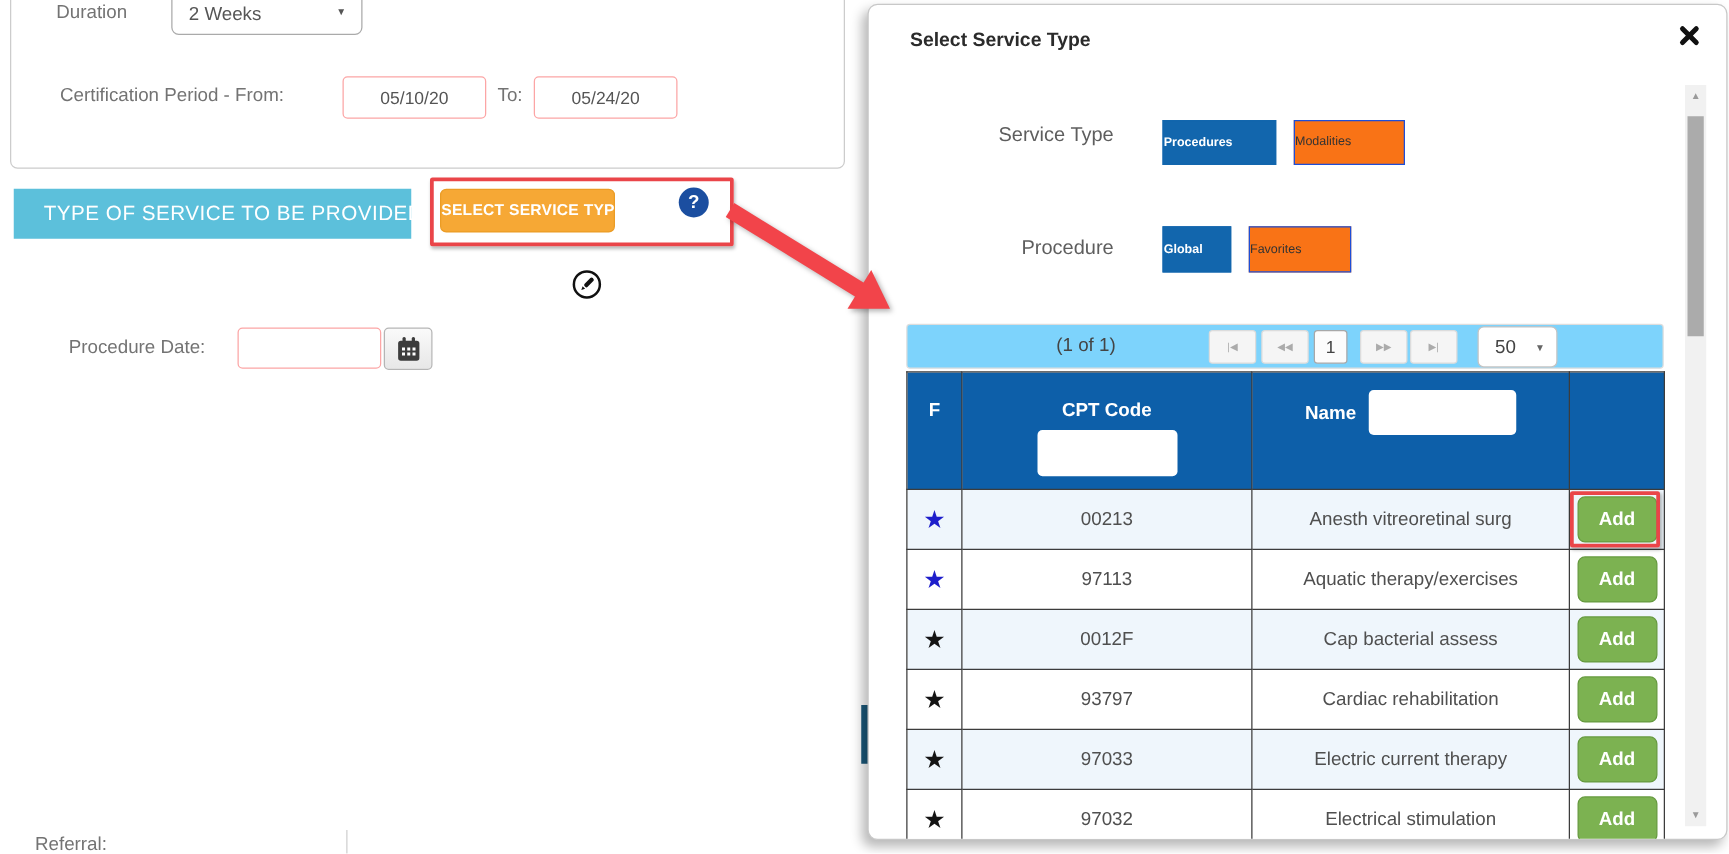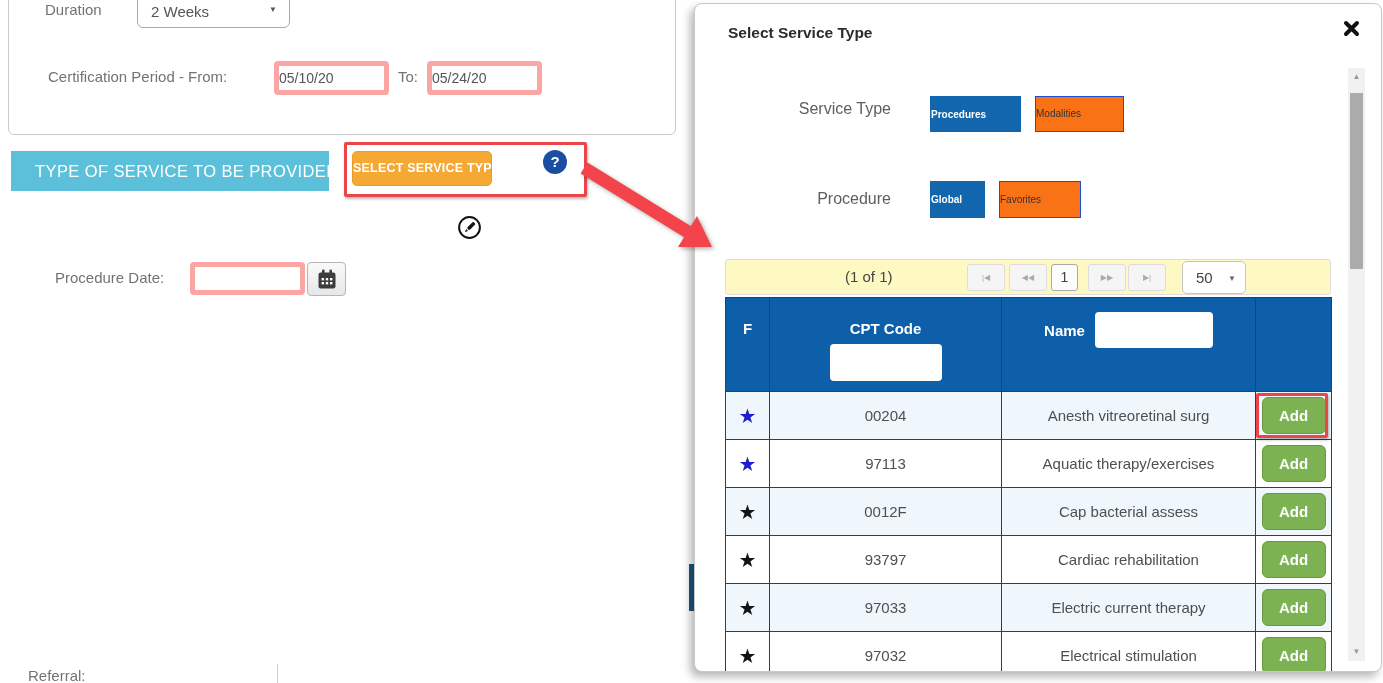--- a/index.html
+++ b/index.html
@@ -4,22 +4,22 @@
 <style>
   * { margin:0; padding:0; box-sizing:border-box; }
   html,body { width:1383px; height:683px; overflow:hidden; background:#fff;
               font-family:"Liberation Sans", sans-serif; }
   #stage { position:relative; width:1383px; height:683px; background:#fff; overflow:hidden; }
 
   
   .card { position:absolute; left:8px; top:-46px; width:668px; height:181px;
           border:1px solid #ccc; border-radius:6px; background:#fff; }
   .lbl { position:absolute; color:#737373; font-size:15px; white-space:nowrap; }
-  .inp { position:absolute; border:5px solid #fca5a5; border-radius:4px; background:#fff;
-         color:#555; font-size:14px; text-align:left; font-family:"Liberation Sans",sans-serif; }
+  .inp { position:absolute; border:1px solid #fca5a5; border-radius:4px; background:#fff;
+         color:#555; font-size:14px; text-align:center; font-family:"Liberation Sans",sans-serif; }
   .select-box { position:absolute; border:1px solid #aaa; border-radius:6px; background:#fff;
          color:#555; font-size:15px; cursor:pointer; }
   .select-box .val { position:absolute; left:13px; top:8px; }
   .caret { position:absolute; font-size:8px; color:#555; }
 
   .banner { position:absolute; left:11px; top:151px; width:318px; height:40px;
             background:#5CC0DB; color:#fff; font-size:16.5px; letter-spacing:.4px;
             line-height:40px; padding-left:24px; white-space:nowrap; }
 
   .btn-orange { position:absolute; left:352px; top:151px; width:140px; height:35px;
@@ -53,21 +53,21 @@
            box-shadow:-4px 5px 9px rgba(0,0,0,.28); overflow:hidden; z-index:5; }
   .modal-title { position:absolute; left:33px; top:20px; font-size:15.5px; font-weight:600; color:#2b2b2b; }
   .modal-close { position:absolute; left:646px; top:14px; width:22px; height:22px; cursor:pointer; }
 
   .fieldlabel { position:absolute; width:196px; text-align:right; font-size:16px; color:#5e5e5e; }
   .toggle { position:absolute; font-size:10px; cursor:pointer; }
   .toggle.on  { background:#1266AD; color:#fff; font-weight:bold; border:1px solid #1266AD; }
   .toggle.off { background:#f97316; color:#333; border:1px solid #1d4ed8;margin-left:12px; }
 
   .paginator { position:absolute; left:30px; top:255px; width:606px; height:36px;
-           background:#fef9c3; border:1px solid #DDDDDD; border-radius:3px; }
+           background:#7dd3fc; border:1px solid #DDDDDD; border-radius:3px; }
   .pg-status { position:absolute; left:119px; top:0; line-height:34px; font-size:15px; color:#444; }
   .pg-btn { position:absolute; top:4px; width:38px; height:27px; background:#F5F5F5;
            border:1px solid #DCDCDC; border-radius:3px; color:#ABABAB; font-size:8px;
            text-align:center; line-height:25px; cursor:pointer; letter-spacing:0; }
   .pg-page { position:absolute; top:4px; left:325px; width:27px; height:27px; background:#FCFCFC;
            border:1px solid #A8A8A8; border-radius:3px; color:#444; font-size:14px;
            text-align:center; line-height:25px; cursor:pointer; }
   .pg-rows { position:absolute; left:456px; top:1px; width:64px; height:33px; background:#fff;
            border:1px solid #C4C4C4; border-radius:5px; color:#444; font-size:15px; cursor:pointer; }
   .pg-rows .val { position:absolute; left:13px; top:7px; }
@@ -204,21 +204,21 @@
               <span>Name</span>
               <input value="" style="">
             </span>
           </th>
           <th></th>
         </tr>
       </thead>
       <tbody id="svc-body">
           <tr class="alt">
             <td><span class="star star-blue">★</span></td>
-            <td>00204</td>
+            <td>00213</td>
             <td>Anesth vitreoretinal surg</td>
             <td>
               <button class="btn-add">Add</button>
             </td>
           </tr>
           <tr>
             <td><span class="star star-blue">★</span></td>
             <td>97113</td>
             <td>Aquatic therapy/exercises</td>
             <td>

